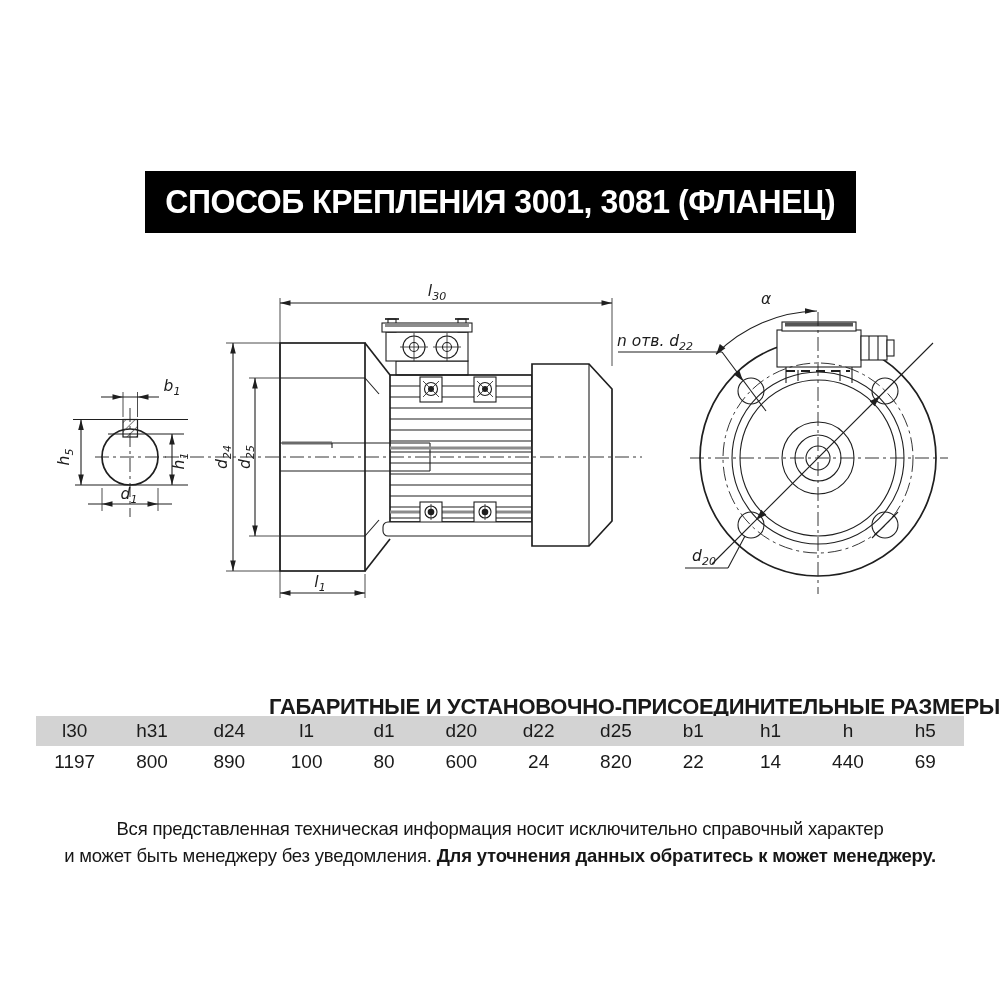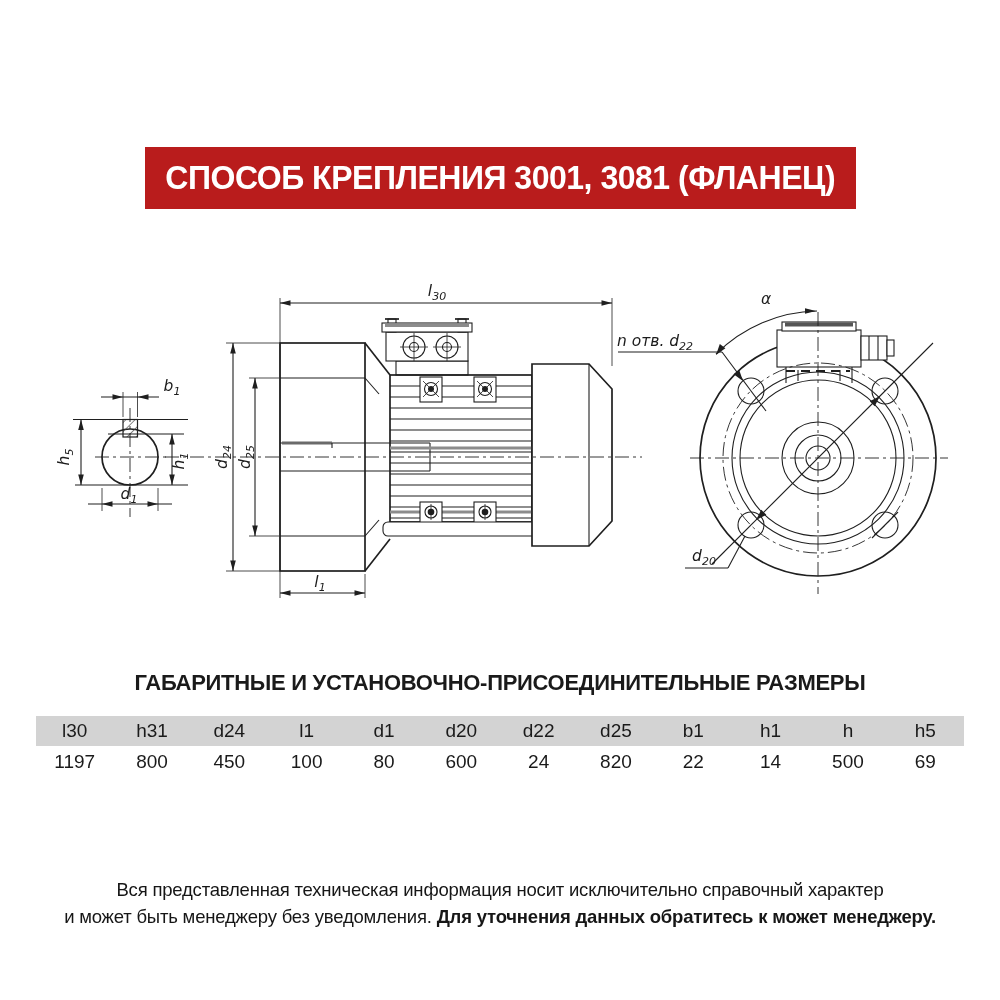--- a/index.html
+++ b/index.html
@@ -10,49 +10,49 @@
   .banner{
     position:absolute;left:145px;top:147px;width:711px;height:62px;
     display:flex;align-items:center;justify-content:center;
   }
   .banner span{
     color:#fff;font-weight:bold;font-size:33px;letter-spacing:-0.5px;white-space:nowrap;
     transform:scaleX(0.97);
   }
   .drawing-wrap{position:absolute;left:0;top:260px;width:1000px;height:390px;}
   .section-title{
-    position:absolute;left:0;top:670px;width:1000px;text-align:center;
+    position:absolute;left:0;top:694px;width:1000px;text-align:right;
     font-weight:bold;font-size:22px;letter-spacing:-0.3px;
   }
   .dim-table{position:absolute;left:36px;top:716px;width:928px;font-size:19px;}
   .trow{display:flex;width:100%;}
   .thead{height:30px;}
   .tvals{height:31px;}
   .tcell{flex:1;display:flex;align-items:center;justify-content:center;white-space:nowrap;}
   .footer{
-    position:absolute;left:0;top:876px;width:1000px;text-align:center;
+    position:absolute;left:0;top:815px;width:1000px;text-align:center;
     font-size:18.5px;line-height:27px;color:#161616;letter-spacing:-0.2px;
   }
   .footer b{font-weight:bold;}
   
   svg .ln{stroke:#1f1f1f;stroke-width:1.1;fill:none;}
   svg .thick{stroke:#1f1f1f;stroke-width:1.7;fill:none;}
   svg .thin{stroke:#1f1f1f;stroke-width:0.8;fill:none;}
   svg .gray{stroke:#8c8c8c;stroke-width:3;fill:none;}
   svg .cl{stroke:#1f1f1f;stroke-width:0.9;fill:none;stroke-dasharray:14 4 3 4;}
   svg .dash{stroke:#1f1f1f;stroke-width:1.8;fill:none;stroke-dasharray:9 6;}
   svg .wfill{fill:#ffffff;}
   svg .arr{fill:#1f1f1f;stroke:none;}
   svg text.lbl{font-family:"DejaVu Sans",sans-serif;font-style:italic;font-size:15.5px;fill:#1c1c1c;stroke:none;}
   svg tspan.sub{font-size:11px;}
 </style>
 </head>
 <body>
 
-<div class="banner" style="background:#b91c1c;">
+<div class="banner" style="background:#000000;margin-top:24px;">
   <span>СПОСОБ КРЕПЛЕНИЯ 3001, 3081 (ФЛАНЕЦ)</span>
 </div>
 
 <div class="drawing-wrap">
 <svg width="1000" height="390" viewBox="0 0 1000 390">
   <defs>
     <pattern id="hatch" width="6.5" height="6.5" patternUnits="userSpaceOnUse" patternTransform="rotate(45)">
       <line x1="0" y1="0" x2="0" y2="6.5" stroke="#3a3a3a" stroke-width="1.2"></line>
     </pattern>
   </defs>
@@ -275,29 +275,29 @@
     <div class="tcell">d22</div>
     <div class="tcell">d25</div>
     <div class="tcell">b1</div>
     <div class="tcell">h1</div>
     <div class="tcell">h</div>
     <div class="tcell">h5</div>
   </div>
   <div class="trow tvals">
     <div class="tcell">1197</div>
     <div class="tcell">800</div>
-    <div class="tcell">450</div>
+    <div class="tcell">890</div>
     <div class="tcell">100</div>
     <div class="tcell">80</div>
     <div class="tcell">600</div>
     <div class="tcell">24</div>
     <div class="tcell">820</div>
     <div class="tcell">22</div>
     <div class="tcell">14</div>
-    <div class="tcell">500</div>
+    <div class="tcell">440</div>
     <div class="tcell">69</div>
   </div>
 </div>
 
 <div class="footer">
   <div>Вся представленная техническая информация носит исключительно справочный характер</div>
   <div><span>и может быть менеджеру без уведомления. </span><b>Для уточнения данных обратитесь к может менеджеру.</b></div>
 </div>
 
 </body></html>

